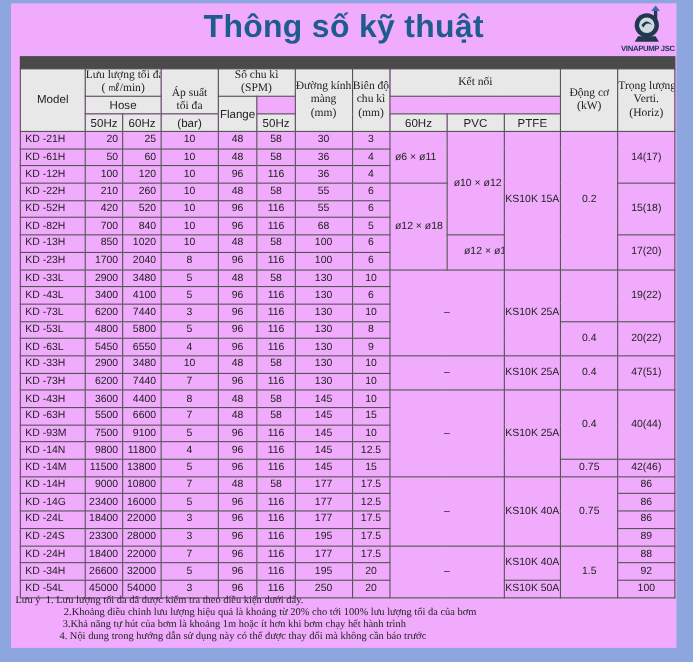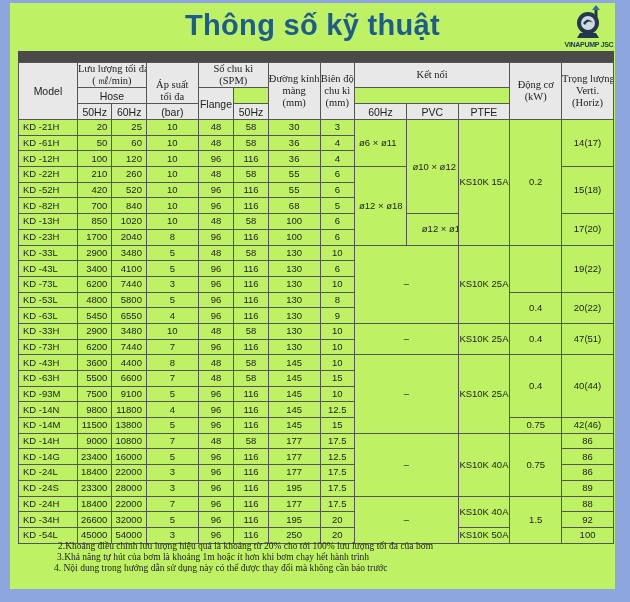--- a/index.html
+++ b/index.html
@@ -1,17 +1,17 @@
 <!DOCTYPE html>
 <html><head>
 <meta charset="utf-8">
 <style>
   html,body{margin:0;padding:0;}
   body{width:630px;height:602px;background:#8ea6df;position:relative;overflow:hidden;font-family:"Liberation Sans",sans-serif;}
-  .panel{position:absolute;left:10px;top:3px;width:605px;height:586px;background:#bef264;}
+  .panel{position:absolute;left:10px;top:3px;width:605px;height:586px;background:#f0abfc;}
   .title{position:absolute;left:0;width:605px;top:6px;text-align:center;font-size:29px;font-weight:bold;color:#1e5c8e;letter-spacing:0.3px;}
   .logo{position:absolute;left:553px;top:2px;width:50px;height:44px;}
   .logo-text{position:absolute;left:0;top:36px;width:52px;text-align:center;font-size:7px;font-weight:bold;color:#1b3550;letter-spacing:-0.3px;}
   .darkbar{position:absolute;left:8px;top:48px;width:596px;height:12px;background:#4a4a4a;}
   table{position:absolute;left:8px;top:59px;border-collapse:collapse;table-layout:fixed;width:596px;}
   td,th{border:1px solid #555;padding:0;text-align:center;font-size:10px;color:#222;font-weight:normal;line-height:12px;overflow:hidden;white-space:nowrap;}
   thead th{background:#e8e8e8;font-family:"Liberation Serif",serif;font-size:10.5px;}
   thead th.sans{font-family:"Liberation Sans",sans-serif;}
   tbody td{height:14.7px;font-size:9.5px;}
   td.model{text-align:left;padding-left:4px;}
@@ -390,17 +390,18 @@
           <td>116</td>
           <td>250</td>
           <td>20</td>
           <td rowspan="1">KS10K  50A</td>
           <td rowspan="1">100</td>
         </tr>
       </tbody>
   </table>
 
   <div class="notes">
+    <div><span>Lưu ý</span>&nbsp; <span>1. Lưu lượng tối đa đã được kiểm tra theo điều kiện dưới đây.</span></div>
     <div class="ind" style="padding-left:44px">2.Khoảng điều chỉnh lưu lượng hiệu quả là khoảng từ 20% cho tới 100% lưu lượng tối đa của bơm</div>
     <div class="ind" style="padding-left:43px">3.Khả năng tự hút của bơm là khoảng 1m hoặc ít hơn khi bơm chạy hết hành trình</div>
     <div class="ind" style="padding-left:40px">4. Nội dung trong hướng dẫn sử dụng này có thể được thay đổi mà không cần báo trước</div>
   </div>
 </div>
 
 </body></html>

